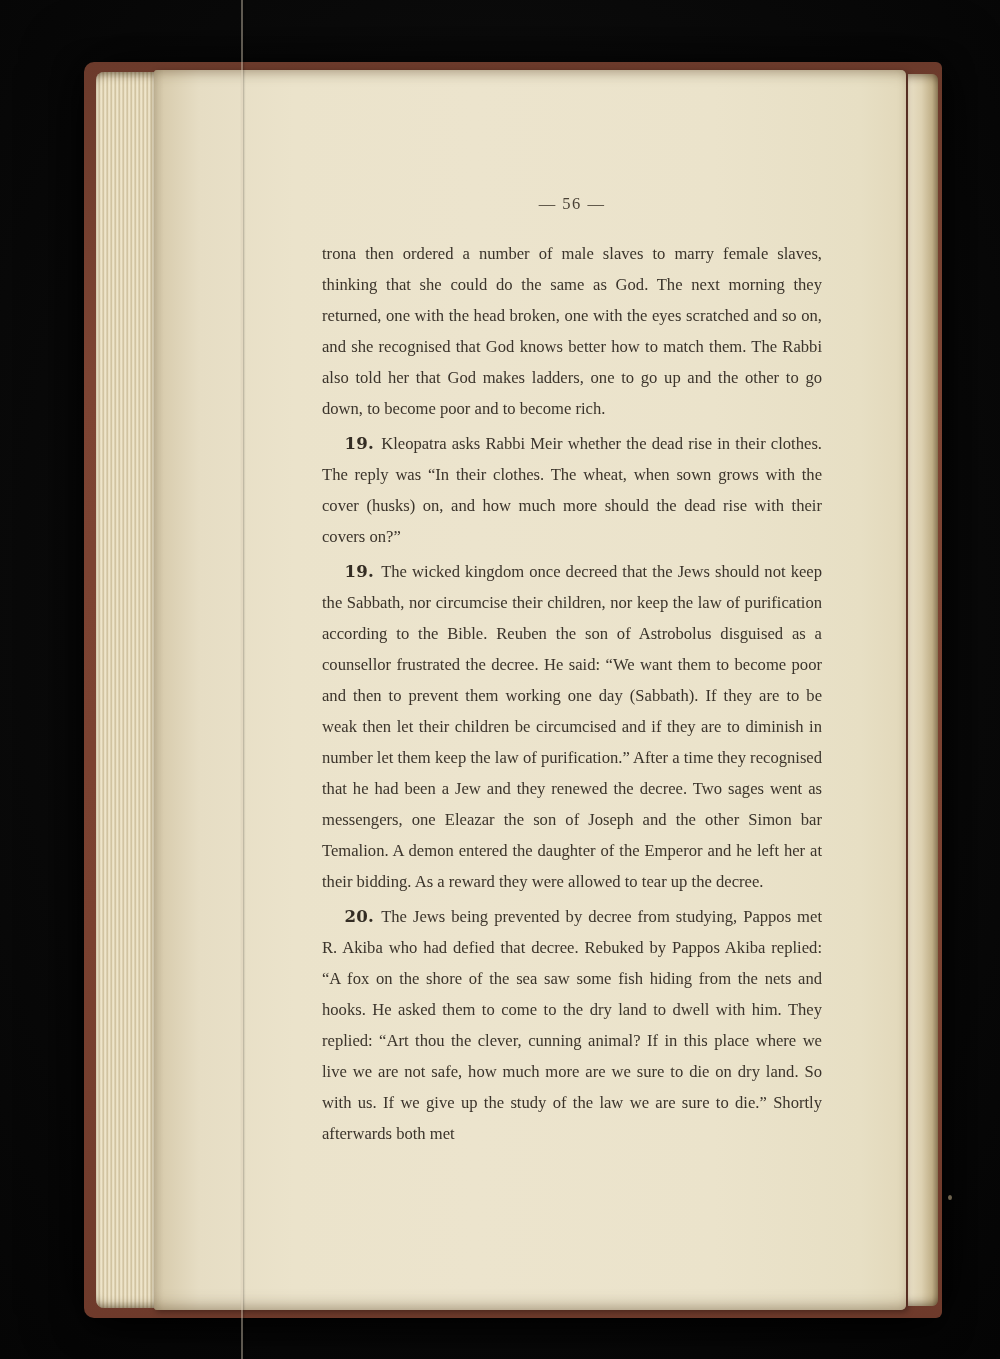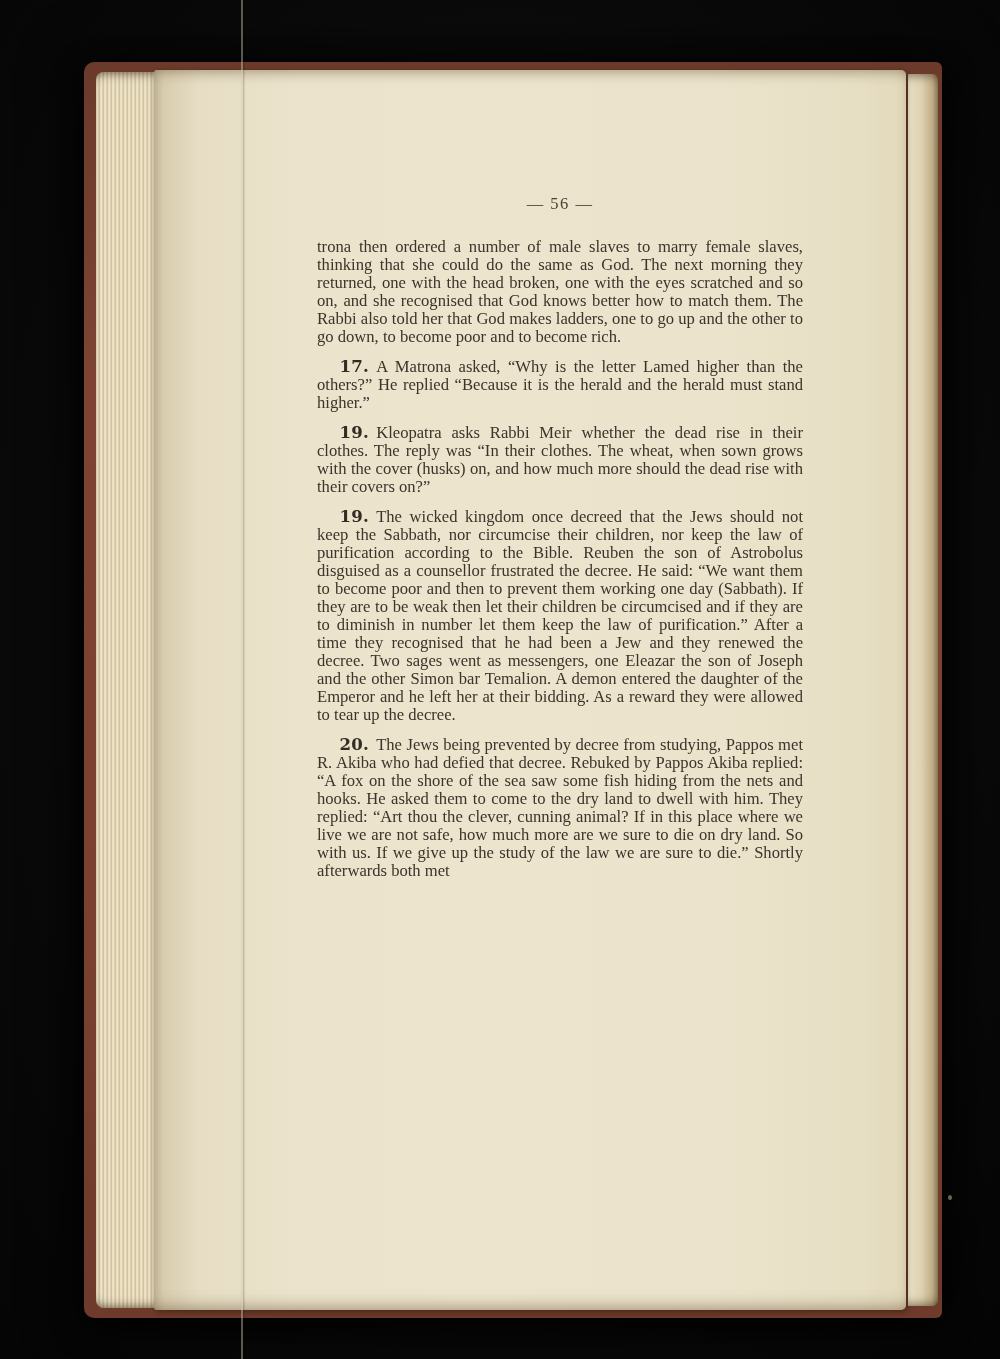--- a/index.html
+++ b/index.html
@@ -38,29 +38,29 @@
     border-radius:0 6px 6px 0;
     box-shadow:inset 0 8px 10px -6px rgba(60,40,20,.6), inset 0 -8px 10px -6px rgba(60,40,20,.6);
   }
   .page-crease-line{
     position:absolute;left:241px;top:0;width:2px;height:1359px;
     background:rgba(216,206,184,.42);
     box-shadow:1px 0 2px rgba(0,0,0,.25);
     pointer-events:none;
   }
   .text-block{
-    position:absolute;left:152px;top:124px;width:508px;
+    position:absolute;left:164px;top:124px;width:508px;
     color:#3a332a;
   }
   .page-number{
     text-align:center;font-size:16.5px;letter-spacing:1.5px;color:#49413636;
     color:#4a4236;margin-bottom:24px;
   }
   .text-block p{
-    margin:11px;text-align:justify;font-size:16.6px;line-height:18px;
+    margin:4px;text-align:justify;font-size:16.6px;line-height:31px;
     color:#3b342b;
   }
   .text-block p.numbered{text-indent:1.35em;}
   .pnum{
     font-weight:bold;font-family:"DejaVu Serif","Liberation Serif",serif;
     letter-spacing:.3px;padding-right:7px;color:#332c23;
   }
   .page-speck{
     position:absolute;left:794px;top:1125px;width:4px;height:5px;border-radius:50%;
     background:#8a7c62;opacity:.8;
@@ -76,23 +76,20 @@
 
     <div class="page-main">
       <div class="text-block">
 
         <div class="page-number">— 56 —</div>
 
         <p>
           <span>trona then ordered a number of male slaves to marry female slaves, thinking that she could do the same as God. The next morning they returned, one with the head broken, one with the eyes scratched and so on, and she recognised that God knows better how to match them. The Rabbi also told her that God makes ladders, one to go up and the other to go down, to become poor and to become rich.</span>
         </p>
 
-        <p class="numbered">
-          <span class="pnum">17.</span><span>A Matrona asked, “Why is the letter Lamed higher than the others?” He replied “Because it is the herald and the herald must stand higher.”</span>
-        </p>
 
         <p class="numbered">
           <span class="pnum">19.</span><span>Kleopatra asks Rabbi Meir whether the dead rise in their clothes. The reply was “In their clothes. The wheat, when sown grows with the cover (husks) on, and how much more should the dead rise with their covers on?”</span>
         </p>
 
         <p class="numbered">
           <span class="pnum">19.</span><span>The wicked kingdom once decreed that the Jews should not keep the Sabbath, nor circumcise their children, nor keep the law of purification according to the Bible. Reuben the son of Astrobolus disguised as a counsellor frustrated the decree. He said: “We want them to become poor and then to prevent them working one day (Sabbath). If they are to be weak then let their children be circumcised and if they are to diminish in number let them keep the law of purification.” After a time they recognised that he had been a Jew and they renewed the decree. Two sages went as messengers, one Eleazar the son of Joseph and the other Simon bar Temalion. A demon entered the daughter of the Emperor and he left her at their bidding. As a reward they were allowed to tear up the decree.</span>
         </p>
 
         <p class="numbered">

